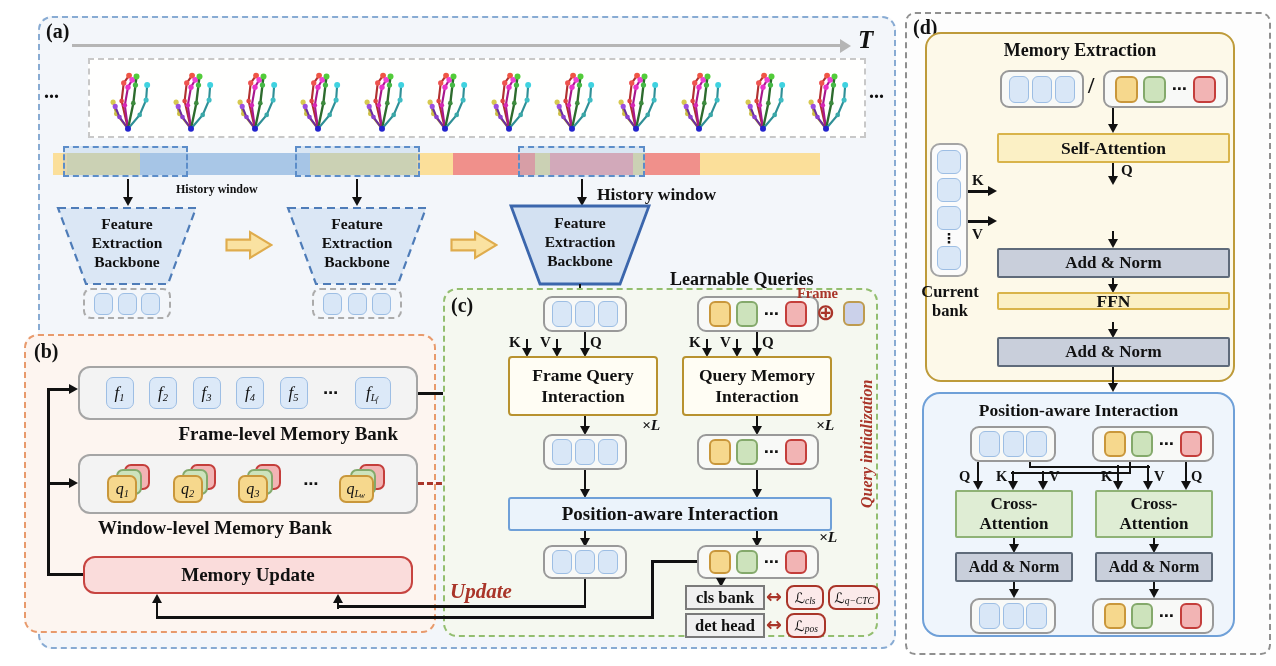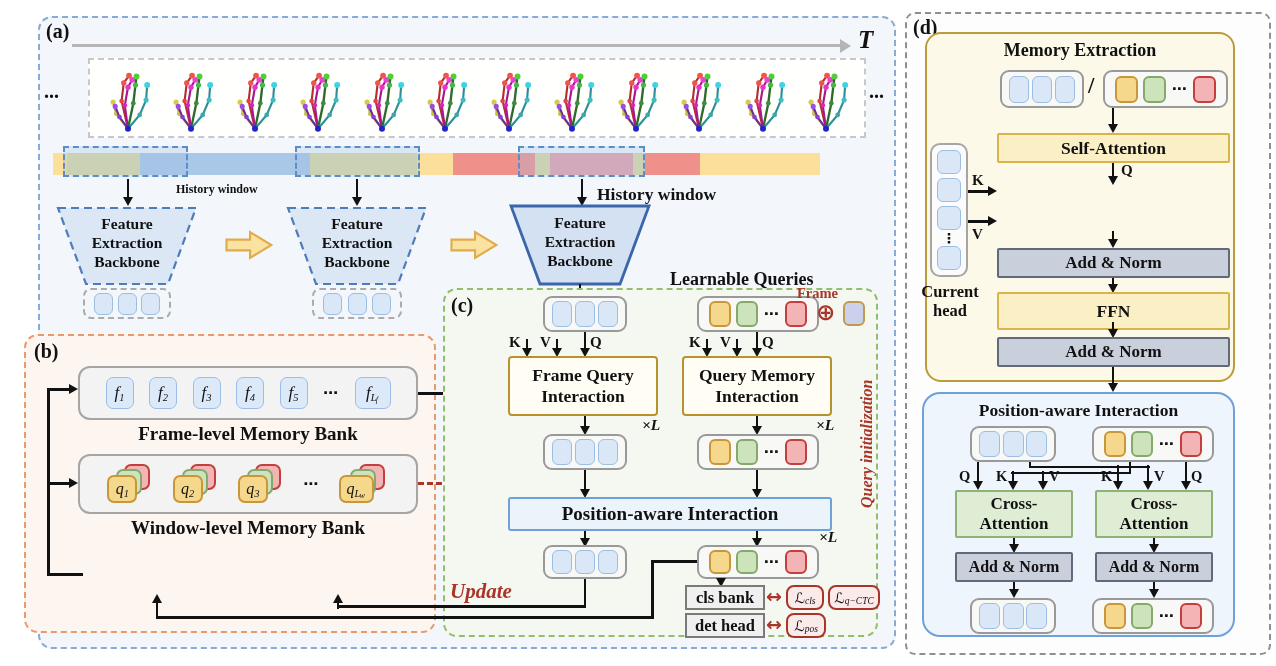--- a/index.html
+++ b/index.html
@@ -234,21 +234,21 @@
         <i>f</i>
         <sub>5</sub>
       </span>
     <span class="dots">⋯</span>
     <span class="mtok" style="width:36px;height:32px">
         <i>f</i>
         <sub>L</sub>
         <sub class="ss">f</sub>
       </span>
   </div>
-  <div class="lbl" style="left:98px;top:423px;width:300px;text-align:center;font-size:19px">Frame-level Memory Bank</div>
+  <div class="lbl" style="left:98px;top:423px;width:300px;text-align:right;font-size:19px">Frame-level Memory Bank</div>
 
   <div class="abs" style="left:78px;top:454px;width:340px;height:60px;background:#F3F3F3;border:2px solid #A5A5A5;border-radius:12px;display:flex;align-items:center;justify-content:space-evenly;padding:0 8px">
     <span class="abs" style="position:relative;width:46px;height:40px">
       <span class="abs tk tk-r" style="left:17px;top:0;width:26px;height:26px;border-width:2px;border-radius:7px"></span>
       <span class="abs tk tk-g" style="left:9px;top:5px;width:26px;height:26px;border-width:2px;border-radius:7px"></span>
       <span class="abs tk tk-y qface" style="left:0;top:11px;width:30px;height:28px;border-width:2px;border-radius:7px;display:flex;align-items:center;justify-content:center;font-style:italic;font-size:16px">
           <i>q</i>
           <sub>1</sub>
         </span>
     </span>
@@ -272,22 +272,25 @@
     <span class="abs" style="position:relative;width:50px;height:40px">
       <span class="abs tk tk-r" style="left:20px;top:0;width:26px;height:26px;border-width:2px;border-radius:7px"></span>
       <span class="abs tk tk-g" style="left:11px;top:5px;width:26px;height:26px;border-width:2px;border-radius:7px"></span>
       <span class="abs tk tk-y qface" style="left:0;top:11px;width:35px;height:28px;border-width:2px;border-radius:7px;display:flex;align-items:center;justify-content:center;font-style:italic;font-size:16px">
           <i>q</i>
           <sub>L</sub>
           <sub class="ss">w</sub>
         </span>
     </span>
   </div>
-  <div class="lbl" style="left:98px;top:517px;width:300px;text-align:center;font-size:19px">Window-level Memory Bank</div>
-
+  <div class="lbl" style="left:98px;top:517px;width:300px;font-size:19px">Window-level Memory Bank</div>
+
+  <div class="abs" style="left:83px;top:556px;width:330px;height:38px;background:#FADCDB;border:2.2px solid #C74440;border-radius:12px;display:flex;align-items:center;justify-content:center;font-weight:bold;font-size:19px">
+    <span>Memory Update</span>
+  </div>
 
   <div class="vl" style="left:47px;top:388px;height:187px"></div>
   <div class="hl" style="left:47px;top:388px;width:23px"></div>
   <div class="hd hd-r" style="left:69px;top:383.8px"></div>
   <div class="hl" style="left:47px;top:482px;width:23px"></div>
   <div class="hd hd-r" style="left:69px;top:477.8px"></div>
   <div class="hl" style="left:47px;top:573px;width:36px"></div>
 
   <div class="vl" style="left:155.7px;top:601px;height:18px"></div>
   <div class="hd hd-u" style="left:151.5px;top:594px"></div>
@@ -461,21 +464,21 @@
 
 
   <div class="vl" style="left:1111.7px;top:231px;height:10px"></div>
   <div class="hd hd-d" style="left:1107.5px;top:239px"></div>
   <div class="blk gray-box" style="left:997px;top:248px;width:233px;height:30px;font-size:17px">
       <div>Add &amp; Norm</div>
     </div>
 
   <div class="vl" style="left:1111.7px;top:278px;height:8px"></div>
   <div class="hd hd-d" style="left:1107.5px;top:284px"></div>
-  <div class="blk yellow-box" style="left:997px;top:292px;width:233px;height:38px;font-size:17.5px">
+  <div class="blk yellow-box" style="left:997px;top:292px;width:233px;height:18px;font-size:17.5px">
       <div>FFN</div>
     </div>
 
   <div class="vl" style="left:1111.7px;top:322px;height:9px"></div>
   <div class="hd hd-d" style="left:1107.5px;top:329px"></div>
   <div class="blk gray-box" style="left:997px;top:337px;width:233px;height:30px;font-size:17px">
       <div>Add &amp; Norm</div>
     </div>
 
   <div class="vl" style="left:1111.7px;top:367px;height:17px"></div>
@@ -489,21 +492,21 @@
     <div class="tk tk-b" style="width:24px;height:24px"></div>
   </div>
   <div class="lbl" style="left:972px;top:172px;font-size:15px">K</div>
   <div class="hl" style="left:968px;top:190px;width:21px"></div>
   <div class="hd hd-r" style="left:988px;top:186px"></div>
   <div class="hl" style="left:968px;top:220px;width:21px"></div>
   <div class="hd hd-r" style="left:988px;top:216px"></div>
   <div class="lbl" style="left:972px;top:226px;font-size:15px">V</div>
   <div class="lbl" style="left:918px;top:283px;width:64px;text-align:center;font-size:16.5px;line-height:1.15">
     <div>Current</div>
-      <div>head</div>
+      <div>bank</div>
   </div>
 
   <div class="abs" style="left:922px;top:392px;width:313px;height:245px;border:2.6px solid #6FA0D8;border-radius:18px;background:#EFF5FC"></div>
   <div class="lbl" style="left:922px;top:400px;width:313px;text-align:center;font-size:17.5px">Position-aware Interaction</div>
 
   <div class="grp" style="left:970px;top:426px;width:86px;height:36px">
     <div class="tk tk-b" style="width:21px;height:26px"></div>
     <div class="tk tk-b" style="width:21px;height:26px"></div>
     <div class="tk tk-b" style="width:21px;height:26px"></div>
   </div>

